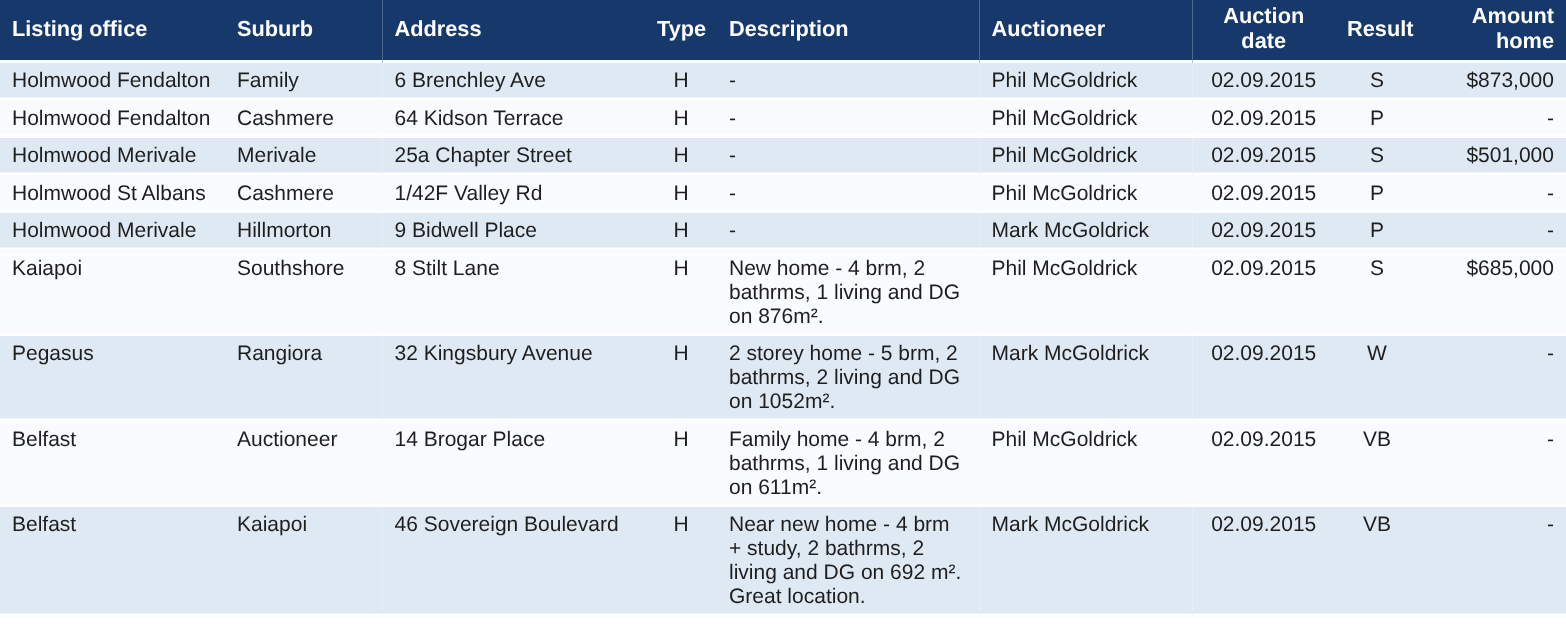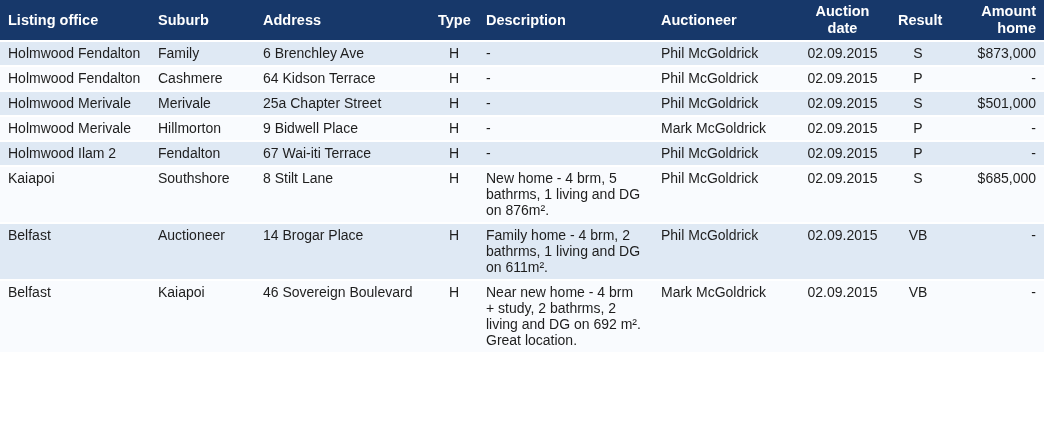--- a/index.html
+++ b/index.html
@@ -109,51 +109,62 @@
       <td>Merivale</td>
       <td>25a Chapter Street</td>
       <td>H</td>
       <td>-</td>
       <td>Phil McGoldrick</td>
       <td>02.09.2015</td>
       <td>S</td>
       <td>$501,000</td>
     </tr>
     <tr class="short">
+      <td>Holmwood St Albans</td>
+      <td>Cashmere</td>
+      <td>1/42F Valley Rd</td>
+      <td>H</td>
+      <td>-</td>
+      <td>Phil McGoldrick</td>
+      <td>02.09.2015</td>
+      <td>P</td>
+      <td>-</td>
+    </tr>
+    <tr class="short">
       <td>Holmwood Merivale</td>
       <td>Hillmorton</td>
       <td>9 Bidwell Place</td>
       <td>H</td>
       <td>-</td>
       <td>Mark McGoldrick</td>
       <td>02.09.2015</td>
       <td>P</td>
       <td>-</td>
     </tr>
-    <tr class="short">
-      <td>Holmwood Ilam 2</td>
-      <td>Fendalton</td>
-      <td>67 Wai-iti Terrace</td>
-      <td>H</td>
-      <td>-</td>
-      <td>Phil McGoldrick</td>
-      <td>02.09.2015</td>
-      <td>P</td>
-      <td>-</td>
-    </tr>
     <tr>
       <td>Kaiapoi</td>
       <td>Southshore</td>
       <td>8 Stilt Lane</td>
       <td>H</td>
-      <td>New home - 4 brm, 5 bathrms, 1 living and DG on 876m².</td>
+      <td>New home - 4 brm, 2 bathrms, 1 living and DG on 876m².</td>
       <td>Phil McGoldrick</td>
       <td>02.09.2015</td>
       <td>S</td>
       <td>$685,000</td>
+    </tr>
+    <tr>
+      <td>Pegasus</td>
+      <td>Rangiora</td>
+      <td>32 Kingsbury Avenue</td>
+      <td>H</td>
+      <td>2 storey home - 5 brm, 2 bathrms, 2 living and DG on 1052m².</td>
+      <td>Mark McGoldrick</td>
+      <td>02.09.2015</td>
+      <td>W</td>
+      <td>-</td>
     </tr>
     <tr>
       <td>Belfast</td>
       <td>Auctioneer</td>
       <td>14 Brogar Place</td>
       <td>H</td>
       <td>Family home - 4 brm, 2 bathrms, 1 living and DG on 611m².</td>
       <td>Phil McGoldrick</td>
       <td>02.09.2015</td>
       <td>VB</td>

